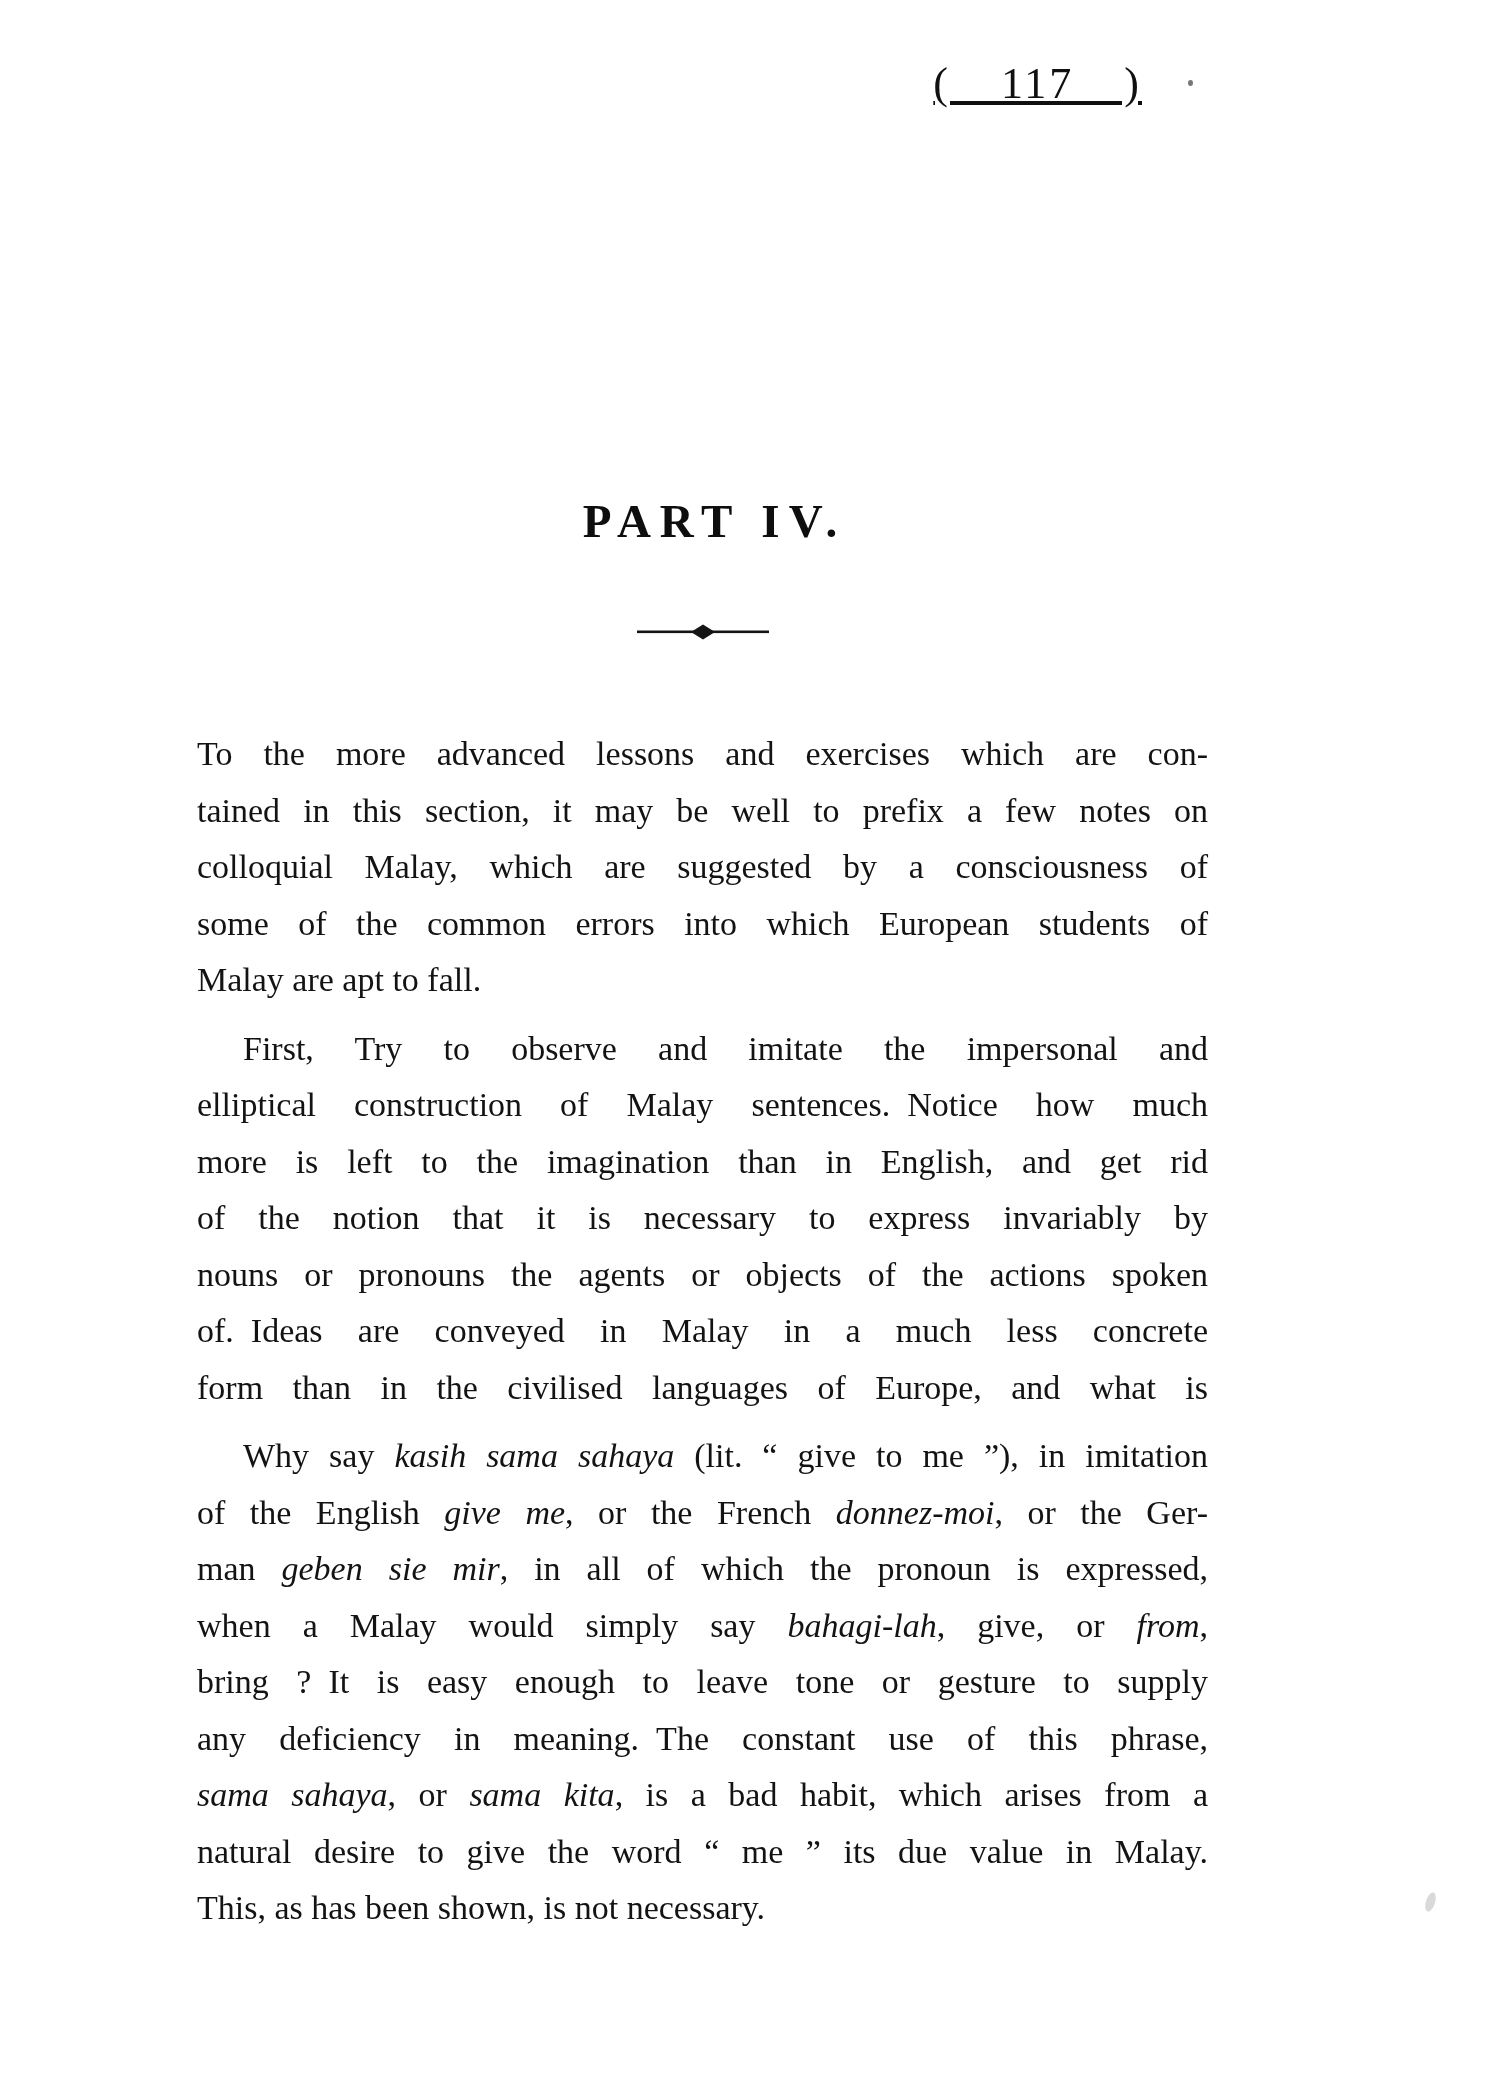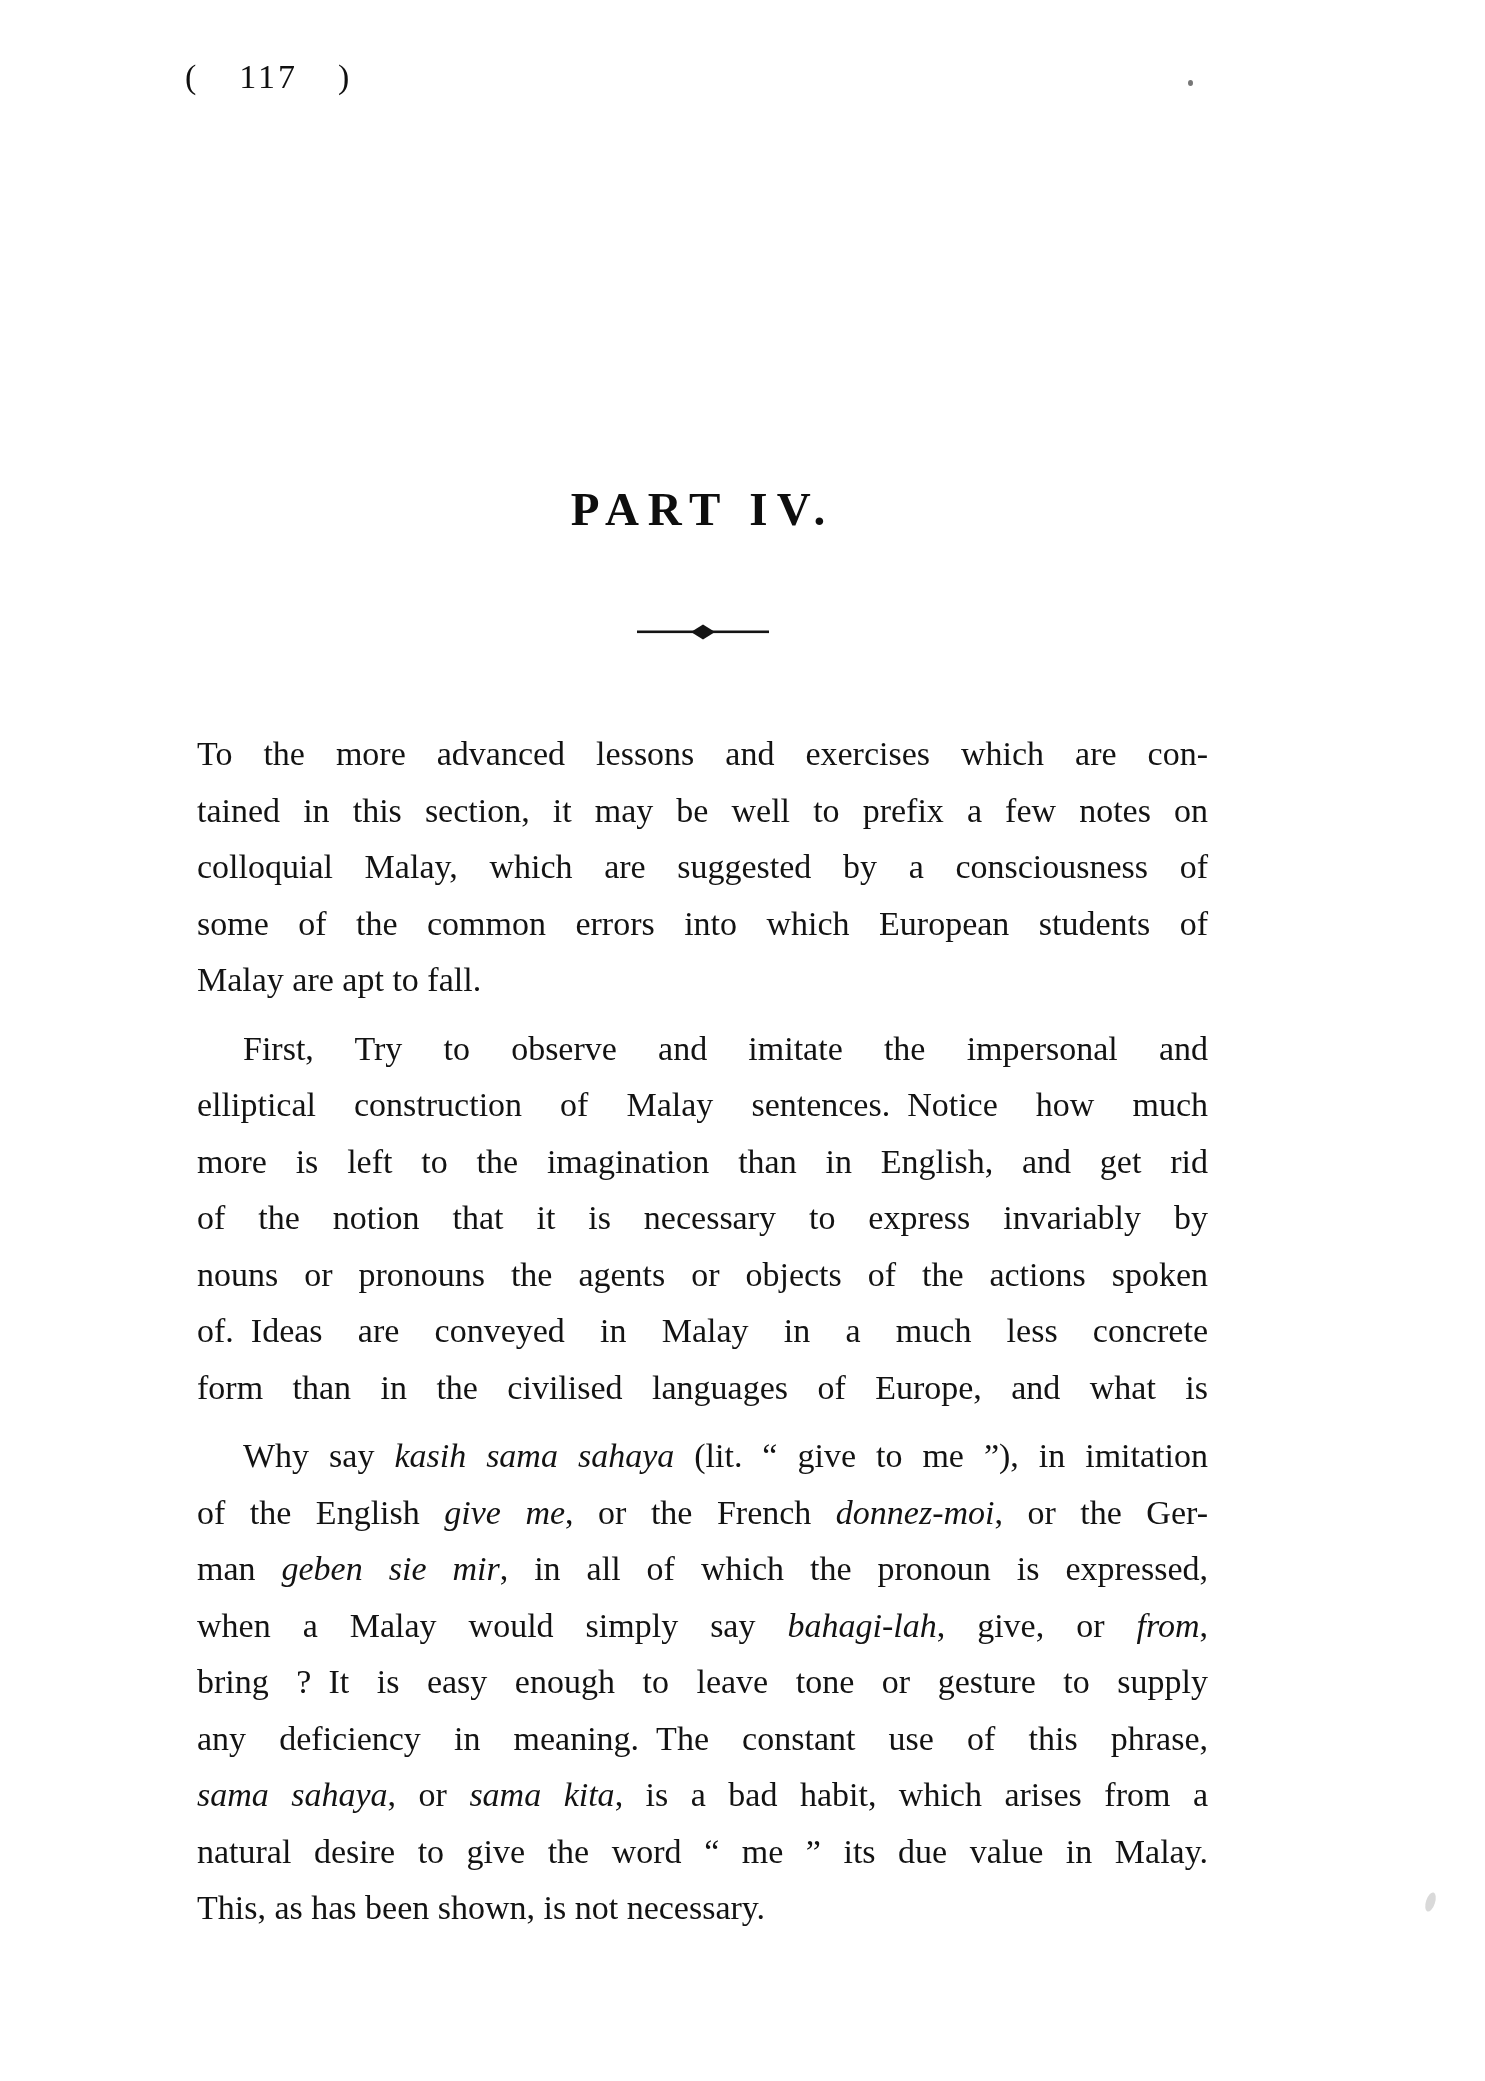--- a/index.html
+++ b/index.html
@@ -7,26 +7,27 @@
     position:relative;
     width:1485px;height:2081px;
     background:#ffffff;
     font-family:"Liberation Serif", serif;
     color:#141414;
     overflow:hidden;
   }
   .page-number{
     position:absolute;top:58px;left:185px;width:1035px;
     box-sizing:border-box;padding-right:78px;
-    text-align:left;
-    font-size:34px;letter-spacing:3px;
+    text-align:right;
+    font-size:44px;letter-spacing:3px;
     color:#101010;
+    text-decoration:underline;
   }
   .part-title{
-    position:absolute;top:482px;left:185px;width:1035px;margin:0;
+    position:absolute;top:482px;left:185px;width:1035px;margin:12px;
     text-align:center;
     font-size:47px;font-weight:700;letter-spacing:9px;
     color:#0e0e0e;
   }
   .divider{
     position:absolute;top:624px;left:185px;width:1035px;
     display:flex;justify-content:center;
   }
   .body-text{
     position:absolute;top:714px;left:185px;width:1035px;

